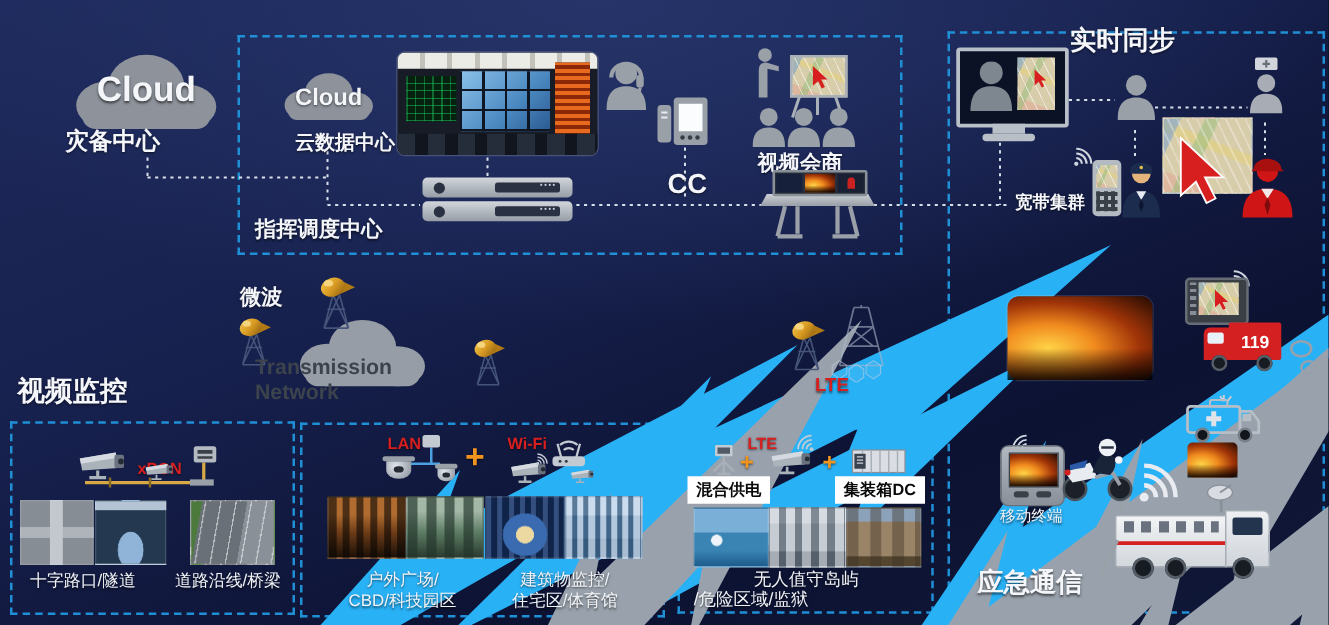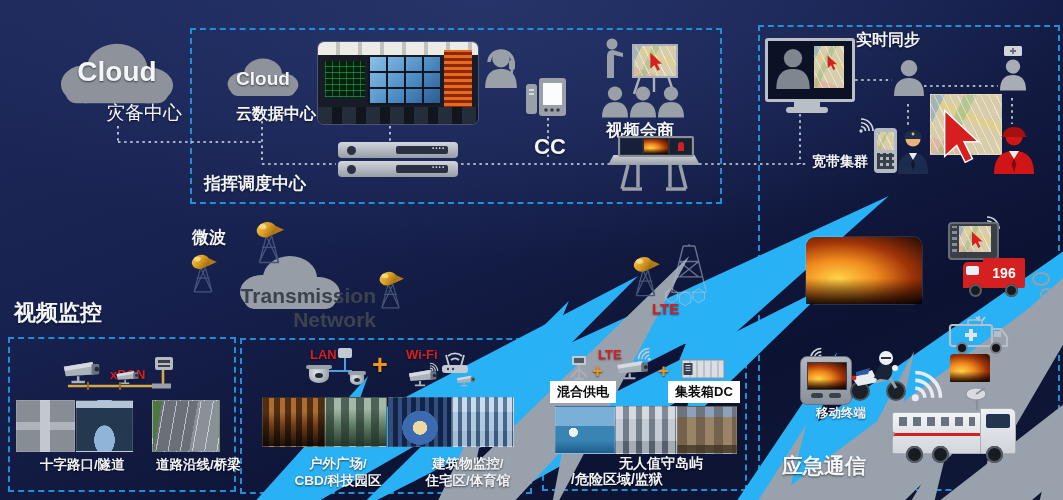--- a/index.html
+++ b/index.html
@@ -7,22 +7,22 @@
     font-family:"Liberation Sans","DejaVu Sans",sans-serif;color:#fff;
     background:
       radial-gradient(ellipse 950px 420px at 45% 0%, #263469 0%, rgba(38,52,105,0) 62%),
       linear-gradient(158deg,#1e2a5c 0%,#17214e 38%,#0c1232 72%,#101838 100%);}
   .abs{position:absolute;}
   .dbox{position:absolute;border:2px dashed #1f8fd6;z-index:1;}
   .lbl{position:absolute;font-weight:800;color:#f4f6fa;white-space:nowrap;z-index:5;
        text-shadow:0 1px 2px rgba(0,0,0,.6);}
   .red{color:#d81f1f;}
   .plus{color:#f0941e;font-weight:800;z-index:5;}
-  .cap{position:absolute;font-weight:700;font-size:13.5px;color:#f2f4f8;white-space:nowrap;
-       z-index:5;text-shadow:0 1px 2px rgba(0,0,0,.6);margin-left:16px;}
+  .cap{position:absolute;font-weight:400;font-size:13.5px;color:#f2f4f8;white-space:nowrap;
+       z-index:5;text-shadow:0 1px 2px rgba(0,0,0,.6);}
   .whitebox{position:absolute;background:#fff;color:#0a0a0a;font-weight:800;font-size:13px;
        padding:2px 7px;z-index:6;white-space:nowrap;}
   .photo{position:absolute;z-index:4;border:1px solid rgba(255,255,255,.14);}
   svg.icon{position:absolute;z-index:5;overflow:visible;}
   .fire{background:
       radial-gradient(ellipse at 28% 62%,#ffd447 0%,#f08a1e 32%,#a03408 62%,#200a02 100%);}
   .fire:after{content:"";position:absolute;inset:0;
       background:linear-gradient(to top,rgba(0,0,0,.85),rgba(0,0,0,0) 38%);}
   .maptex{background:
       repeating-linear-gradient(64deg,rgba(255,255,255,.45) 0 1px,rgba(255,255,255,0) 1px 7px),
@@ -184,21 +184,21 @@
     <path d="M68,386 H162 M163,370 V386" stroke="#d8a844" stroke-width="2.6" fill="none"></path>
     <path d="M152,386 H171" stroke="#9aa0a8" stroke-width="5"></path>
     <path d="M88,382 V390 M120,382 V390" stroke="#8a6a20" stroke-width="2"></path>
     <path d="M318,371 H352 M345,358 V371" stroke="#4aa0e0" stroke-width="2" fill="none"></path>
   </svg>
 
   <svg class="icon" style="left:52px;top:36px;width:130px;height:74px">
     <use href="#sym-cloud" fill="#8d929b" width="130" height="74"></use>
   </svg>
   <div class="lbl" style="left:52px;top:56px;width:130px;text-align:center;font-size:28px">Cloud</div>
-  <div class="lbl" style="left:52px;top:100px;width:130px;text-align:right;font-size:19px;font-weight:400">灾备中心</div>
+  <div class="lbl" style="left:52px;top:100px;width:130px;text-align:left;font-size:19px;font-weight:700">灾备中心</div>
 
   <svg class="icon" style="left:222px;top:52px;width:82px;height:50px">
     <use href="#sym-cloud" fill="#8d929b" width="82" height="50"></use>
   </svg>
   <div class="lbl" style="left:222px;top:68px;width:82px;text-align:center;font-size:19px">Cloud</div>
   <div class="lbl" style="left:210px;top:104px;width:106px;text-align:right;font-size:16px">云数据中心</div>
 
   <div class="lbl" style="left:204px;top:172px;font-size:17px">指挥调度中心</div>
 
   <div class="croom">
@@ -264,21 +264,21 @@
     <div class="fire" style="flex:1.2;margin:1px;position:relative"></div>
     <div style="flex:1;background:#1a2034;margin:1px;position:relative">
       <div style="position:absolute;left:35%;top:20%;width:30%;height:60%;background:#c22;border-radius:40% 40% 0 0"></div>
     </div>
   </div>
   <div class="abs" style="left:608px;top:155px;width:92px;height:10px;z-index:4;background:linear-gradient(#cdd1d7,#989ea6);clip-path:polygon(6% 0,94% 0,100% 100%,0 100%)"></div>
   <svg class="icon" style="left:614px;top:165px;width:80px;height:28px;z-index:3">
     <path d="M14,0 L8,24 M66,0 L72,24 M24,0 V22 M56,0 V22 M8,24 H28 M52,24 H72" stroke="#9aa0a8" stroke-width="3.4" fill="none"></path>
   </svg>
 
-  <div class="lbl" style="left:856px;top:30px;font-size:16px">实时同步</div>
+  <div class="lbl" style="left:856px;top:18px;font-size:21px">实时同步</div>
 
   <div class="abs" style="left:765px;top:38px;width:84px;height:58px;z-index:5;background:#0c1226;border:3px solid #b9bfc7;border-radius:3px">
     <svg class="abs" style="left:6px;top:8px;width:38px;height:40px">
         <use href="#sym-person" fill="#7e8690" width="38" height="40"></use>
       </svg>
     <div class="abs maptex" style="left:46px;top:5px;width:30px;height:42px"></div>
     <svg class="abs" style="left:58px;top:14px;width:14px;height:16px">
         <use href="#sym-cursor" fill="#d81f1f" width="14" height="16"></use>
       </svg>
   </div>
@@ -337,21 +337,21 @@
   <svg class="icon" style="left:374px;top:270px;width:33px;height:41px">
       <use href="#sym-antenna" width="33" height="41"></use>
     </svg>
   <svg class="icon" style="left:628px;top:255px;width:35px;height:44px">
       <use href="#sym-antenna" width="35" height="44"></use>
     </svg>
 
   <svg class="icon" style="left:204px;top:250px;width:172px;height:64px;z-index:4">
     <use href="#sym-cloud" fill="#979da6" width="172" height="64"></use>
   </svg>
-  <div class="abs" style="left:204px;top:284px;width:172px;text-align:right;font-size:21px;font-weight:800;color:#3c434c;z-index:5">Transmission Network</div>
+  <div class="abs" style="left:204px;top:284px;width:172px;text-align:left;font-size:17px;font-weight:800;color:#3c434c;z-index:5">Transmission Network</div>
 
   <svg class="icon" style="left:660px;top:244px;width:58px;height:62px;filter:blur(.5px)">
       <use href="#sym-tower" width="58" height="62"></use>
     </svg>
   <div class="lbl red" style="left:652px;top:300px;font-size:15px">LTE</div>
 
   <div class="lbl" style="left:14px;top:298px;font-size:22px">视频监控</div>
   <div class="lbl red" style="left:110px;top:367px;font-size:13px">xPON</div>
   <svg class="icon" style="left:60px;top:360px;width:44px;height:25px">
       <use href="#sym-cam" width="44" height="25"></use>
@@ -445,21 +445,21 @@
     <svg class="abs" style="left:20px;top:7px;width:16px;height:18px">
         <use href="#sym-cursor" fill="#d81f1f" width="16" height="18"></use>
       </svg>
   </div>
 
   <div class="abs" style="left:963px;top:258px;width:68px;height:42px;z-index:5">
     <div class="abs" style="left:0;top:4px;width:22px;height:26px;background:#d42020;border-radius:5px 2px 0 0">
       <div class="abs" style="left:3px;top:4px;width:13px;height:9px;background:#e8f0f8;border-radius:2px"></div>
     </div>
     <div class="abs" style="left:20px;top:0;width:42px;height:30px;background:#d42020;border-radius:2px;text-align:center">
-      <span style="font-size:14px;font-weight:800;color:#fff;line-height:30px">196</span>
+      <span style="font-size:14px;font-weight:800;color:#fff;line-height:30px">119</span>
     </div>
     <div class="wheel" style="left:6px;top:26px;width:13px;height:13px"></div>
     <div class="wheel" style="left:42px;top:26px;width:13px;height:13px"></div>
   </div>
   <div class="puffs" style="left:1032px;top:272px">
     <i style="width:14px;height:10px"></i>
       <i style="width:10px;height:8px;margin:2px 0 0 8px"></i>
   </div>
 
   <svg class="icon" style="left:948px;top:314px;width:64px;height:42px">

